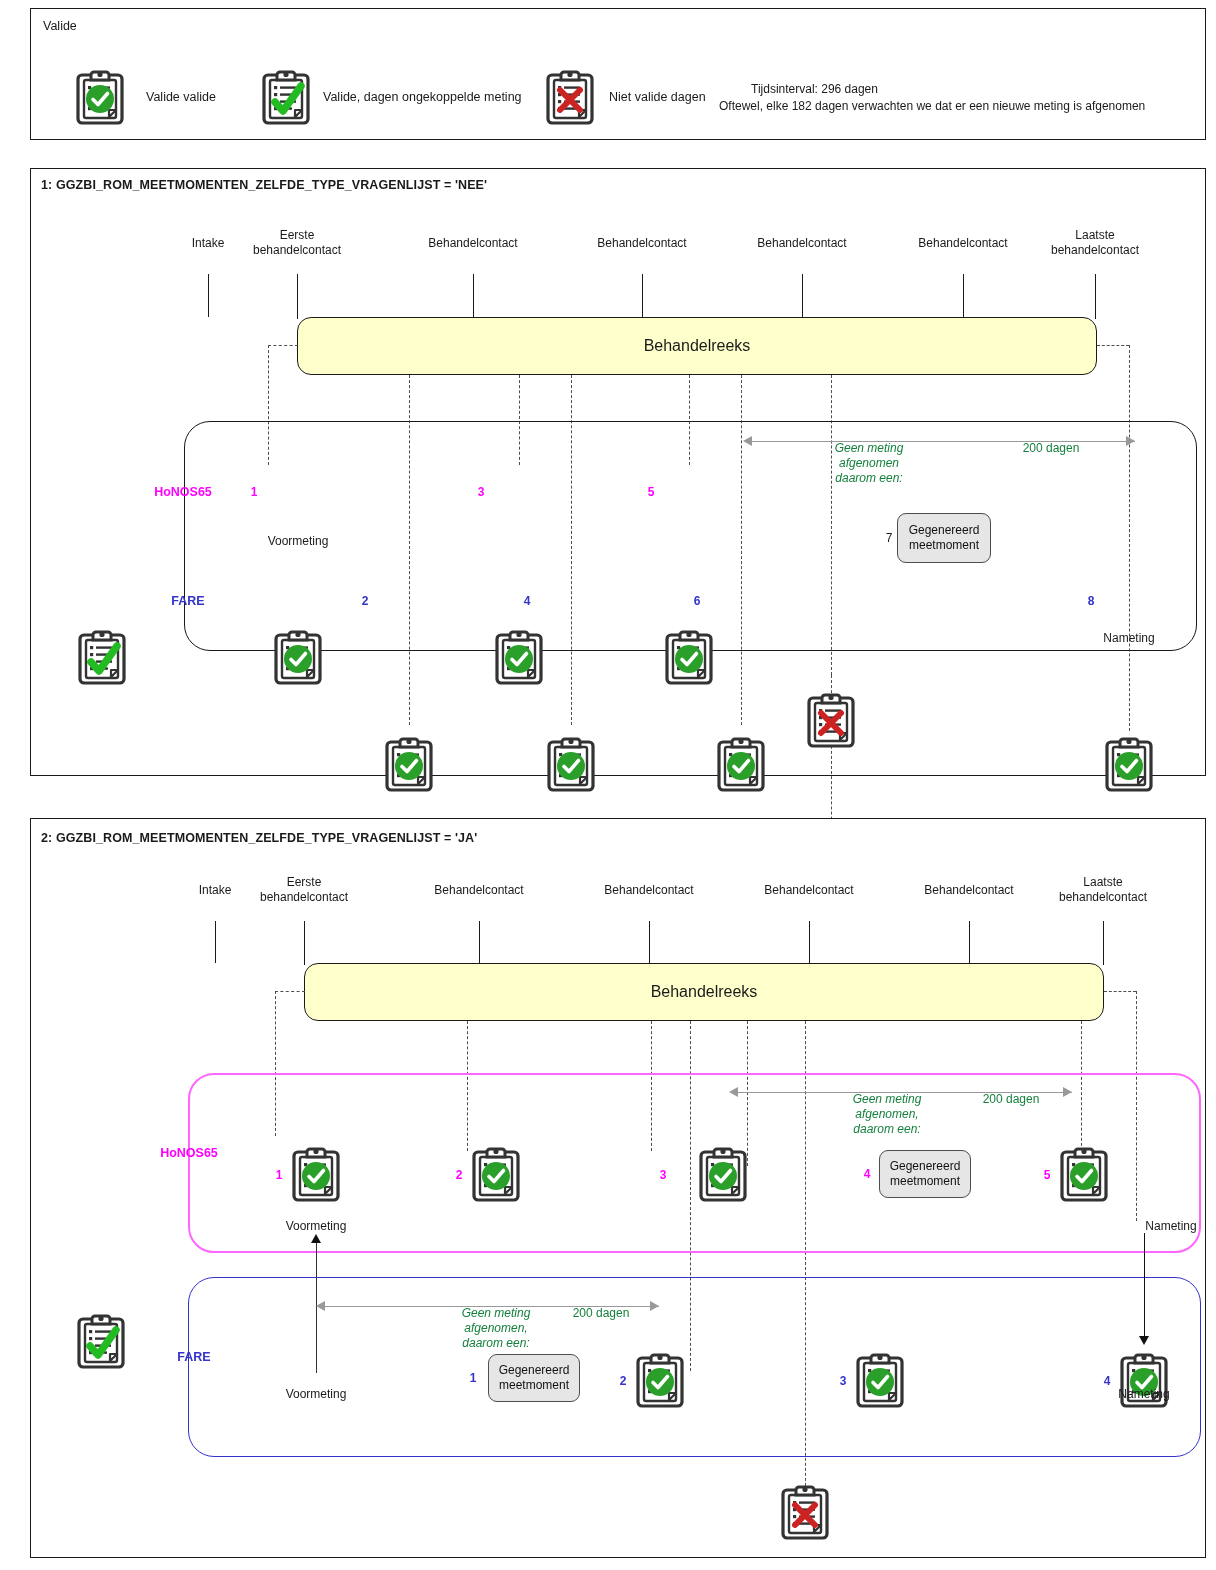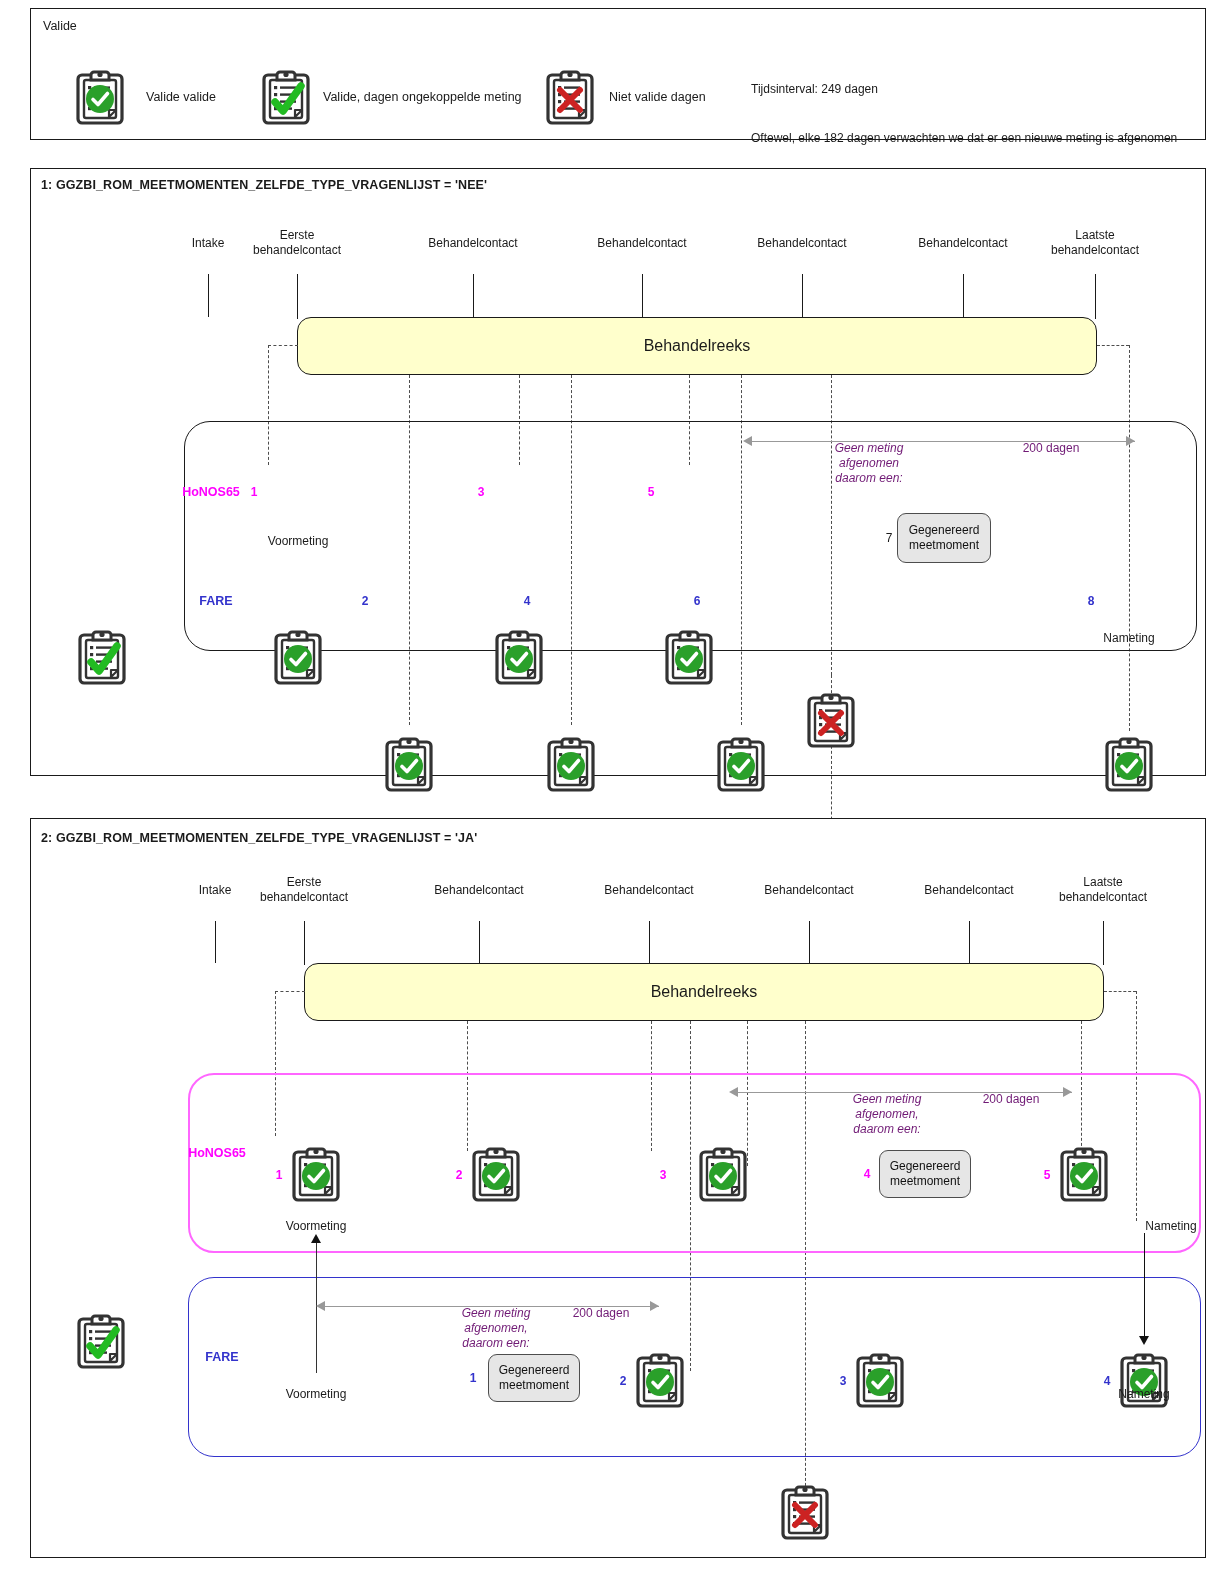--- a/index.html
+++ b/index.html
@@ -19,21 +19,21 @@
   .clip{position:absolute;width:54px;height:64px;}
   .clip svg{display:block;width:100%;height:100%;}
 
   .lbl{position:absolute;font-size:12px;white-space:nowrap;color:#1a1a1a;}
   .lbl-c{transform:translateX(-50%);text-align:center;}
   .num{position:absolute;font-size:12px;font-weight:bold;transform:translate(-50%,-50%);}
   .num.hon{color:#ff00ff;}
   .num.fare{color:#3333cc;}
   .num.blk{color:#1a1a1a;font-weight:normal;}
 
-  .rowlabel{position:absolute;font-size:12.5px;font-weight:bold;transform:translate(-50%,-50%);white-space:nowrap;margin-left:28px;}
+  .rowlabel{position:absolute;font-size:12.5px;font-weight:bold;transform:translate(-50%,-50%);white-space:nowrap;}
   .rowlabel.hon{color:#ff00ff;}
   .rowlabel.fare{color:#3333cc;}
 
   
   .reeks{position:absolute;background:#ffffcc;border:1px solid #1a1a1a;border-radius:14px;box-sizing:border-box;}
   .reeks span{position:absolute;left:50%;top:50%;transform:translate(-50%,-50%);font-size:16px;white-space:nowrap;}
 
   
   .genbox{position:absolute;background:#e6e6e6;border:1px solid #4d4d4d;border-radius:9px;box-sizing:border-box;
           display:flex;align-items:center;justify-content:center;text-align:center;
@@ -48,21 +48,21 @@
   .vline{position:absolute;width:0;border-left:1.4px solid #1a1a1a;}
   .dash-v{position:absolute;width:0;border-left:1.5px dashed #4d4d4d;}
   .dash-h{position:absolute;height:0;border-top:1.5px dashed #4d4d4d;}
   .solid-v{position:absolute;width:0;border-left:1.2px solid #333;}
 
   
   .interval{position:absolute;height:0;border-top:1.2px solid #999;}
   .arrowhead{position:absolute;width:0;height:0;border-top:5px solid transparent;border-bottom:5px solid transparent;}
   .arrowhead.left{border-right:9px solid #999;}
   .arrowhead.right{border-left:9px solid #999;}
-  .itxt{position:absolute;font-size:12px;font-style:italic;color:#701a75;line-height:15px;white-space:nowrap;}
+  .itxt{position:absolute;font-size:12px;font-style:italic;color:#15803d;line-height:15px;white-space:nowrap;}
   .itxt.right-lbl{font-style:normal;}
 
   
   .blackarrow{position:absolute;width:0;border-left:1.6px solid #111;}
   .blackarrow-head{position:absolute;width:0;height:0;border-left:5px solid transparent;border-right:5px solid transparent;border-top:9px solid #111;}
   .blackarrow-head.up{border-top:none;border-bottom:9px solid #111;}
 
   .legend-item-text{position:absolute;font-size:12.5px;white-space:nowrap;}
   .legend-note{position:absolute;font-size:12px;line-height:17px;white-space:nowrap;}
 </style>
@@ -115,22 +115,22 @@
 
   <div class="clip" style="left:512px;top:55px;">
     <svg viewBox="0 0 54 64">
         <use href="#clipboard-base"></use>
         <use href="#clipboard-lines"></use>
       <path d="M17 26 l20 20 M37 26 l-20 20" fill="none" stroke="#cc2222" stroke-width="6" stroke-linecap="round"></path>
     </svg>
   </div>
   <div class="legend-item-text" style="left:578px;top:81px;">Niet valide dagen</div>
 
-  <div class="legend-note" style="left:720px;top:72px;">Tijdsinterval: 249 dagen</div>
-  <div class="legend-note" style="left:720px;top:89px;margin-top:32px;">Oftewel, elke 182 dagen verwachten we dat er een nieuwe meting is afgenomen</div>
+  <div class="legend-note" style="left:720px;top:72px;">Tijdsinterval: 296 dagen</div>
+  <div class="legend-note" style="left:688px;top:89px;">Oftewel, elke 182 dagen verwachten we dat er een nieuwe meting is afgenomen</div>
 </div>
 
 <div class="panel" id="panel-1">
   <div class="panel-title" style="left:10px;top:9px;">1: GGZBI_ROM_MEETMOMENTEN_ZELFDE_TYPE_VRAGENLIJST = 'NEE'</div>
 
   <div class="lbl lbl-c" style="left:177px;top:67px;">Intake</div>
   <div class="lbl lbl-c" style="left:266px;top:59px;line-height:15px;">Eerste<br>behandelcontact</div>
   <div class="lbl lbl-c" style="left:442px;top:67px;">Behandelcontact</div>
   <div class="lbl lbl-c" style="left:611px;top:67px;">Behandelcontact</div>
   <div class="lbl lbl-c" style="left:771px;top:67px;">Behandelcontact</div>

